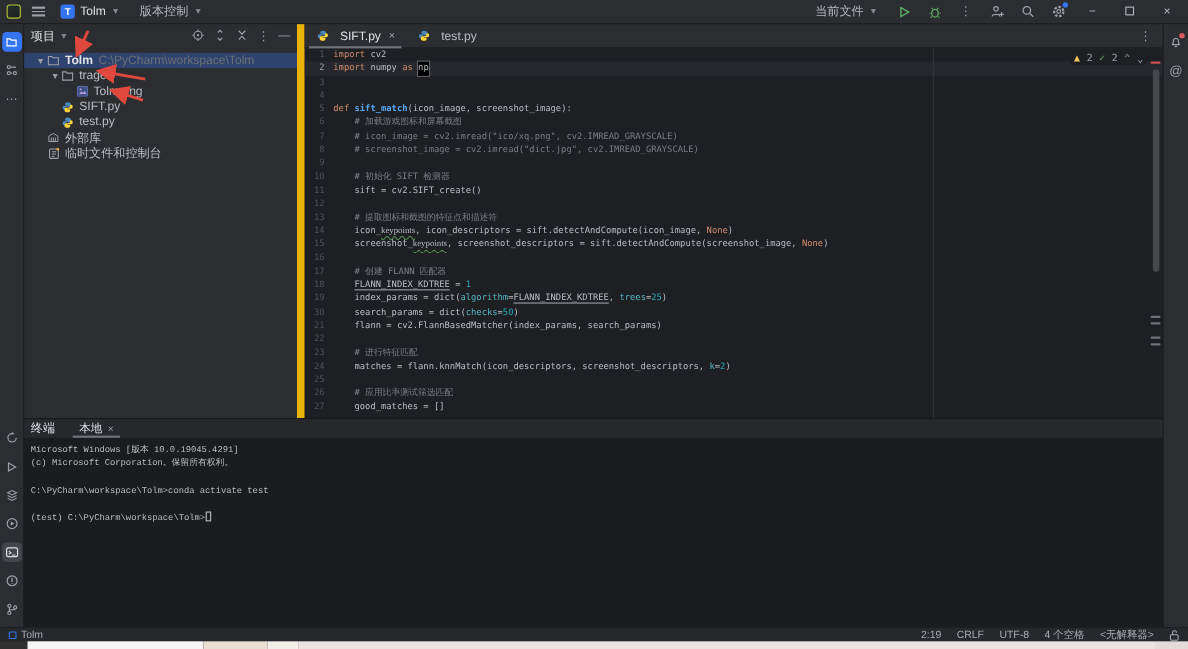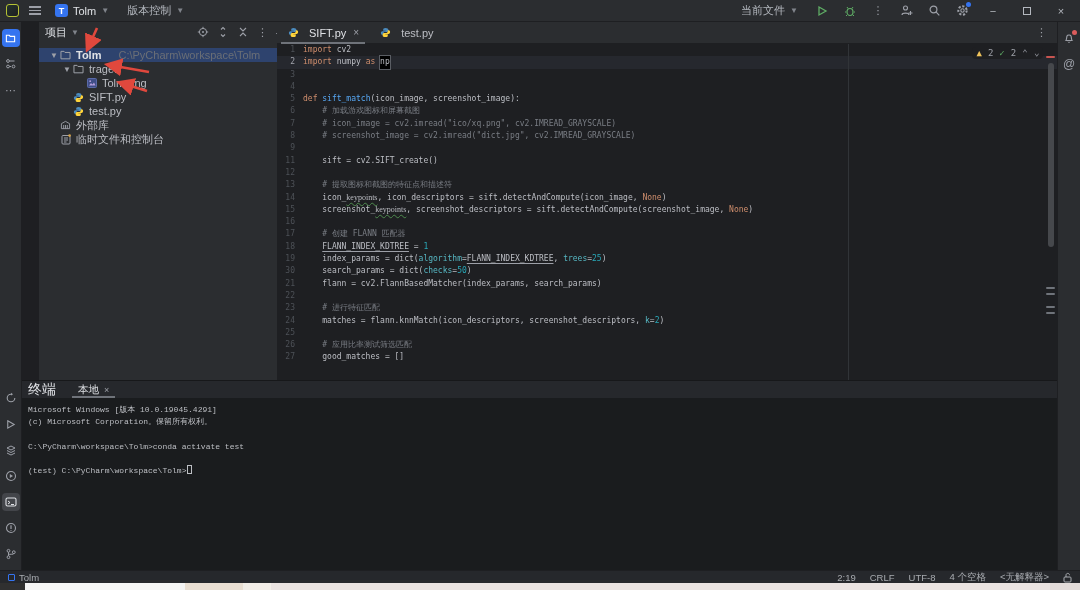--- a/index.html
+++ b/index.html
@@ -27,31 +27,31 @@
   .lstrip { position:absolute; left:0; top:22px; width:22px; height:548px; background:#2b2d30; border-right:1px solid #1e1f22; display:flex; flex-direction:column; align-items:center; padding:3px 0; }
   .strip-ic { width:18px; height:18px; margin:4px 0; border-radius:4px; display:flex; align-items:center; justify-content:center; color:#9da0a8; cursor:pointer; font-size:11px; }
   .strip-ic.active { background:#3574f0; color:#fff; }
   .strip-ic.active-gray { background:#43454a; }
   .strip-spacer { flex:1; }
 
   
   .rstrip { position:absolute; right:0; top:22px; width:23px; height:548px; background:#2b2d30; border-left:1px solid #1e1f22; display:flex; flex-direction:column; align-items:center; padding-top:3px; }
 
   
-  .project { position:absolute; left:39px; top:22px; width:255px; height:358px; background:#2b2d30; border-right:1px solid #eab308; }
+  .project { position:absolute; left:22px; top:22px; width:255px; height:358px; background:#2b2d30; border-right:7px solid #eab308; }
   .proj-head { height:20px; display:flex; align-items:center; padding:0 6px; }
   .proj-title { font-size:11px; color:#dfe1e5; display:flex; gap:4px; align-items:center; }
   .proj-head-icons { margin-left:auto; display:flex; gap:8px; align-items:center; color:#9da0a8; }
   .proj-head-icons svg, .proj-head-icons span { cursor:pointer; }
   .tree { margin-top:6px; }
   .tree-row { height:14px; display:flex; align-items:center; font-size:11px; color:#bcbec4; cursor:pointer; white-space:nowrap; }
   .tree-row.selected { background:#2e436e; }
   .tree-row .chevron { width:10px; color:#9da0a8; font-size:8px; text-align:center; }
   .tree-row .lbl.bold { font-weight:bold; color:#dfe1e5; }
-  .tree-row .path { color:#6b6f76; margin-left:17px; }
+  .tree-row .path { color:#6b6f76; margin-left:5px; }
   .ic { width:13px; height:12px; display:inline-flex; align-items:center; justify-content:center; margin-right:4px; flex:none; }
   .lvl0 { padding-left:10px; } .lvl1 { padding-left:23px; } .lvl2 { padding-left:36px; }
   .nochev { padding-left:0; }
   .tree-row.nochev.lvl0 { padding-left:20px; } .tree-row.nochev.lvl1 { padding-left:33px; } .tree-row.nochev.lvl2 { padding-left:46px; }
 
   
   .annot { position:absolute; left:0; top:0; pointer-events:none; }
 
   
   .editor { position:absolute; left:277px; top:22px; width:780px; height:358px; background:#1e1f22; }
@@ -60,34 +60,34 @@
   .tab.active { color:#dfe1e5; }
   .tab.active::after { content:""; position:absolute; left:4px; right:4px; bottom:0; height:2px; background:#6f737a; }
   .tab .close { color:#9da0a8; font-size:10px; margin-left:2px; }
   .tab-more { margin-left:auto; color:#9da0a8; padding-right:10px; cursor:pointer; }
   .code-wrap { position:relative; height:336px; overflow:hidden; font-family:"DejaVu Sans Mono", monospace; font-size:8px; }
   .wrap-guide { position:absolute; left:571px; top:0; bottom:0; width:1px; background:#313438; }
   .code-line { height:12.3px; line-height:12.3px; display:flex; white-space:pre; }
   .code-line.current { background:#26282e; }
   .gutter { width:26px; text-align:right; color:#4d5157; flex:none; padding-right:8px; }
   .code-line.current .gutter { color:#a1a3ab; }
-  .seg-k { color:#cf8e6d; } .seg-f { color:#57a8f5; } .seg-t { color:#bcbec4;text-align:right; }
+  .seg-k { color:#cf8e6d; } .seg-f { color:#57a8f5;font-weight:bold; } .seg-t { color:#bcbec4;text-align:right; }
   .seg-c { color:#7a7e85; } .seg-n { color:#29a8b8; } .seg-p { color:#56b6c2; }
   .seg-u { color:#bcbec4; text-decoration:underline; text-decoration-color:#9da0a8; text-underline-offset:2px; }
   .seg-w { color:#bcbec4; text-decoration:underline wavy #4e8a4e; text-underline-offset:2px;font-family:Liberation Serif, serif; }
   .seg-b { color:#bcbec4; background:#000000; outline:1px solid #5a5d63; }
   .inspect { position:absolute; right:14px; top:3px; display:flex; align-items:center; gap:6px; font-size:9px; color:#9da0a8; background:#1e1f22; padding:1px 4px; border-radius:4px; }
   .inspect .warn { color:#f2c55c; } .inspect .ok { color:#5fad65; }
   .scroll-thumb { position:absolute; right:3px; top:19px; width:6px; height:184px; background:#46484c; border-radius:3px; }
   .stripe-mark { position:absolute; right:2px; width:9px; height:2px; border-radius:1px; }
 
   
   .terminal { position:absolute; left:22px; top:380px; width:1035px; height:190px; background:#1a1c1e; border-top:1px solid #17181a; }
   .term-head { height:17px; background:#26282c; display:flex; align-items:center; padding-left:6px; }
-  .term-title { font-size:14px; color:#dfe1e5; margin-right:16px; }
+  .term-title { font-size:11px; color:#dfe1e5; margin-right:16px; }
   .term-tab { font-size:10.5px; color:#dfe1e5; display:flex; align-items:center; gap:5px; height:17px; padding:0 6px; position:relative; cursor:pointer; }
   .term-tab.active::after { content:""; position:absolute; left:0; right:0; bottom:0; height:2px; background:#6f737a; }
   .term-tab .close { color:#9da0a8; font-size:9px; }
   .term-body { padding:6px 0 0 6px; font-family:Liberation Mono, monospace; font-size:8px; line-height:12.3px; color:#bdbfc4; white-space:pre; }
   .cursor { display:inline-block; width:5px; height:9px; border:1px solid #bdbfc4; vertical-align:-1px; margin-left:1px; }
 
   
   .statusbar { position:absolute; left:0; top:570px; width:1080px; height:13px; background:#26282c; border-top:1px solid #1e1f22; display:flex; align-items:center; font-size:9.5px; color:#a8abb0; padding:0 8px; }
   .sb-left { display:flex; align-items:center; gap:4px; }
   .sb-proj-ic { width:7px; height:7px; border:1.5px solid #3574f0; border-radius:1px; display:inline-block; }
@@ -365,20 +365,21 @@
       <div id="code">
           <div class="code-line"><span class="gutter">1</span><span class="seg-k">import</span><span class="seg-t"> cv2</span></div>
           <div class="code-line current"><span class="gutter">2</span><span class="seg-k">import</span><span class="seg-t"> numpy </span><span class="seg-k">as</span><span class="seg-t"> </span><span class="seg-b">np</span></div>
           <div class="code-line"><span class="gutter">3</span></div>
           <div class="code-line"><span class="gutter">4</span></div>
           <div class="code-line"><span class="gutter">5</span><span class="seg-k">def</span><span class="seg-t"> </span><span class="seg-f">sift_match</span><span class="seg-t">(icon_image, screenshot_image):</span></div>
           <div class="code-line"><span class="gutter">6</span><span class="seg-c">    # 加载游戏图标和屏幕截图</span></div>
           <div class="code-line"><span class="gutter">7</span><span class="seg-c">    # icon_image = cv2.imread("ico/xq.png", cv2.IMREAD_GRAYSCALE)</span></div>
           <div class="code-line"><span class="gutter">8</span><span class="seg-c">    # screenshot_image = cv2.imread("dict.jpg", cv2.IMREAD_GRAYSCALE)</span></div>
           <div class="code-line"><span class="gutter">9</span></div>
+          <div class="code-line"><span class="gutter">10</span><span class="seg-c">    # 初始化 SIFT 检测器</span></div>
           <div class="code-line"><span class="gutter">11</span><span class="seg-t">    sift = cv2.SIFT_create()</span></div>
           <div class="code-line"><span class="gutter">12</span></div>
           <div class="code-line"><span class="gutter">13</span><span class="seg-c">    # 提取图标和截图的特征点和描述符</span></div>
           <div class="code-line"><span class="gutter">14</span><span class="seg-t">    icon_</span><span class="seg-w">keypoints</span><span class="seg-t">, icon_descriptors = sift.detectAndCompute(icon_image, </span><span class="seg-k">None</span><span class="seg-t">)</span></div>
           <div class="code-line"><span class="gutter">15</span><span class="seg-t">    screenshot_</span><span class="seg-w">keypoints</span><span class="seg-t">, screenshot_descriptors = sift.detectAndCompute(screenshot_image, </span><span class="seg-k">None</span><span class="seg-t">)</span></div>
           <div class="code-line"><span class="gutter">16</span></div>
           <div class="code-line"><span class="gutter">17</span><span class="seg-c">    # 创建 FLANN 匹配器</span></div>
           <div class="code-line"><span class="gutter">18</span><span class="seg-t">    </span><span class="seg-u">FLANN_INDEX_KDTREE</span><span class="seg-t"> = </span><span class="seg-n">1</span></div>
           <div class="code-line"><span class="gutter">19</span><span class="seg-t">    index_params = dict(</span><span class="seg-p">algorithm</span><span class="seg-t">=</span><span class="seg-u">FLANN_INDEX_KDTREE</span><span class="seg-t">, </span><span class="seg-p">trees</span><span class="seg-t">=</span><span class="seg-n">25</span><span class="seg-t">)</span></div>
           <div class="code-line"><span class="gutter">30</span><span class="seg-t">    search_params = dict(</span><span class="seg-p">checks</span><span class="seg-t">=</span><span class="seg-n">50</span><span class="seg-t">)</span></div>

